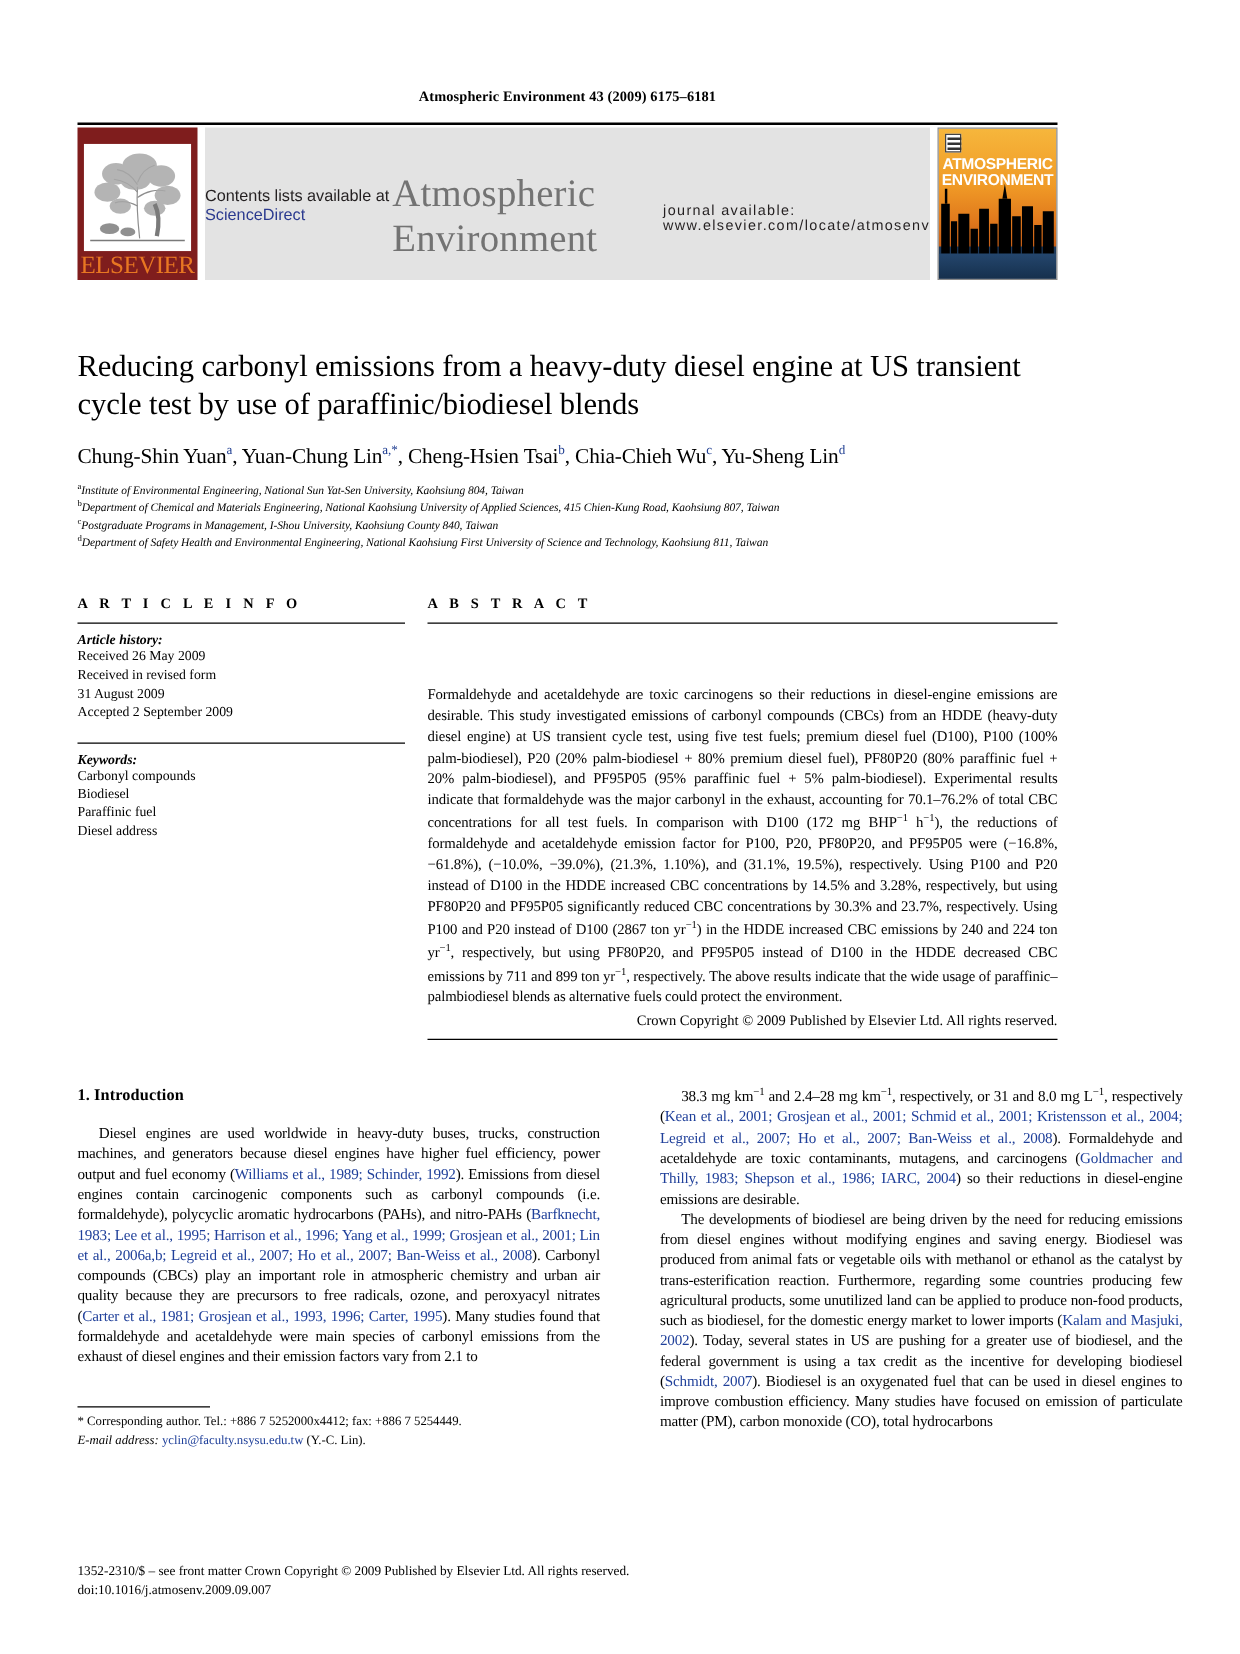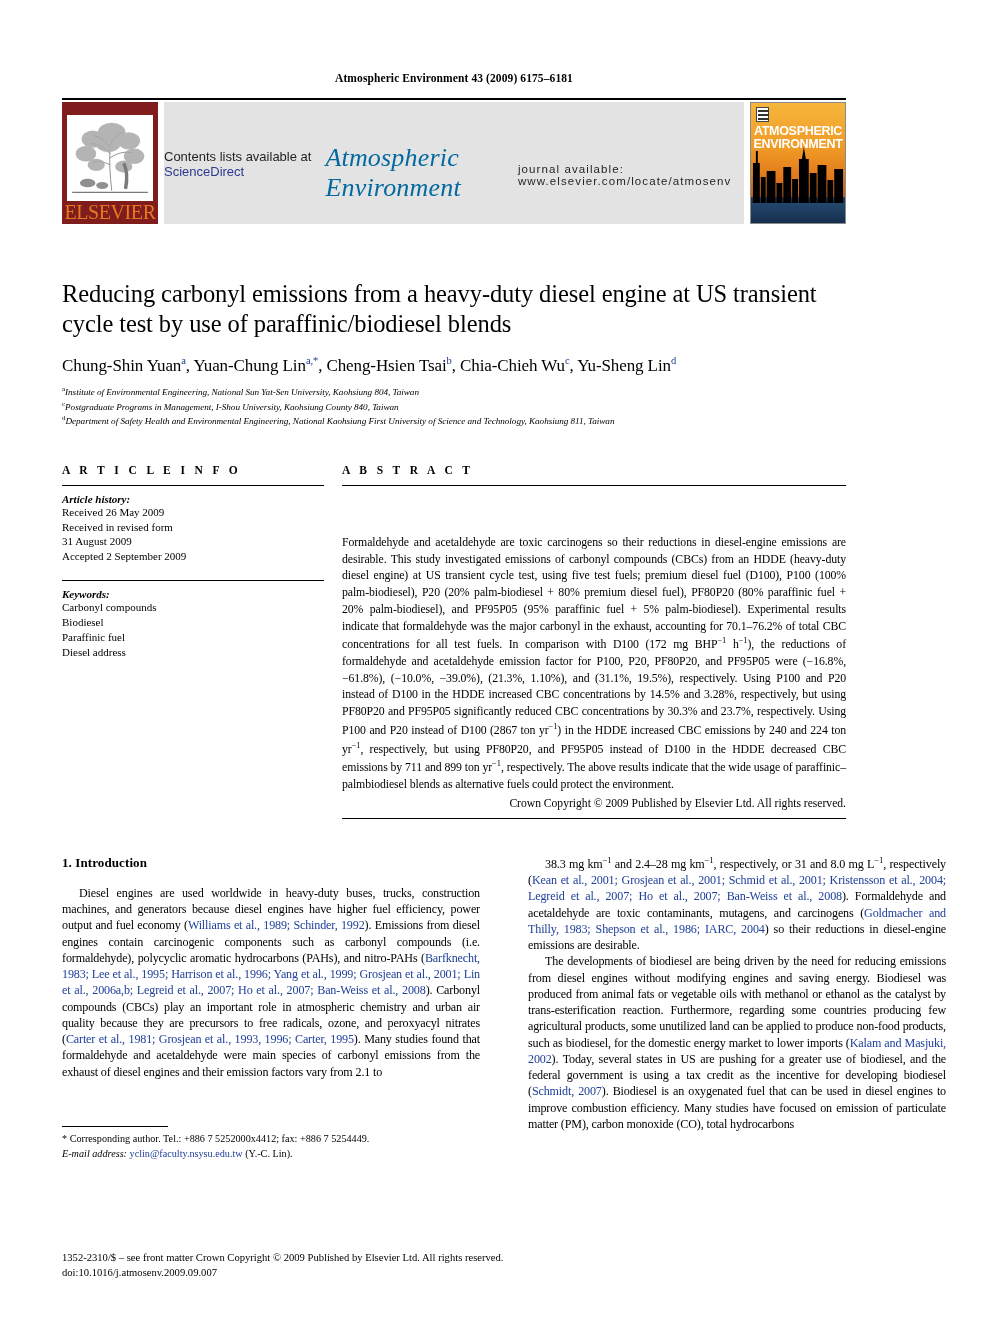--- a/index.html
+++ b/index.html
@@ -63,25 +63,24 @@
     margin: 0 6px;
   }
   .contents-line {
     font-family: "Liberation Sans", sans-serif;
     font-size: 13px;
     color: #231f20;
   }
   .contents-line .sd { color: #2b3a8f; }
   .journal-title {
     font-family: "Liberation Serif", serif;
-    font-size: 26px;
-    color: #0369a1;
+    font-size: 31px;
+    color: #737373;
     margin-top: 17px;
     letter-spacing: .2px;
-    font-style: italic;
   }
   .homepage-line {
     font-family: "Liberation Sans", sans-serif;
     font-size: 11.5px;
     color: #231f20;
     margin-top: 21px;
     letter-spacing: 1.1px;
   }
   .cover-thumb {
     width: 96px;
@@ -192,21 +191,21 @@
     line-height: 1.345;
     text-align: justify;
     margin: 0;
     text-indent: 17px;
     letter-spacing: -0.15px;
   }
   p.body-par + p.body-par { margin-top: 0; }
   .ref { color: #20409a; }
 
   
-  .footnote-wrap { margin-top: 46px; }
+  .footnote-wrap { margin-top: 32px; }
   .footnote-rule { width: 106px; border-top: 1.1px solid #000; margin-bottom: 5px; }
   .footnote { font-size: 10.2px; line-height: 1.45; padding-left: 10px; text-indent: -10px;}
   .footnote .em { font-style: italic; }
   .footnote a.mail { color: #20409a; text-decoration: none; }
 
   
   .page-footer {
     position: absolute;
     left: 62px;
     bottom: 43px;
@@ -290,20 +289,21 @@
       </svg>
       <div class="water"></div>
     </div>
   </div>
 
   <div class="title-block">
     <h1 class="article-title">Reducing carbonyl emissions from a heavy-duty diesel engine at US transient cycle test by use of paraffinic/biodiesel blends</h1>
     <div class="authors"><span>Chung-Shin Yuan</span><sup>a</sup><span>, </span><span>Yuan-Chung Lin</span><sup>a,*</sup><span>, </span><span>Cheng-Hsien Tsai</span><sup>b</sup><span>, </span><span>Chia-Chieh Wu</span><sup>c</sup><span>, </span><span>Yu-Sheng Lin</span><sup>d</sup></div>
     <div class="affils">
         <div class="affil"><sup>a</sup><span>Institute of Environmental Engineering, National Sun Yat-Sen University, Kaohsiung 804, Taiwan</span></div>
+        <div class="affil"><sup>b</sup><span>Department of Chemical and Materials Engineering, National Kaohsiung University of Applied Sciences, 415 Chien-Kung Road, Kaohsiung 807, Taiwan</span></div>
         <div class="affil"><sup>c</sup><span>Postgraduate Programs in Management, I-Shou University, Kaohsiung County 840, Taiwan</span></div>
         <div class="affil"><sup>d</sup><span>Department of Safety Health and Environmental Engineering, National Kaohsiung First University of Science and Technology, Kaohsiung 811, Taiwan</span></div>
       </div>
   </div>
 
   <div class="info-abstract">
     <div class="col-info">
       <div class="sect-head">A R T I C L E  I N F O</div>
       <div class="hr-thin"></div>
       <div class="meta-label">Article history:</div>

